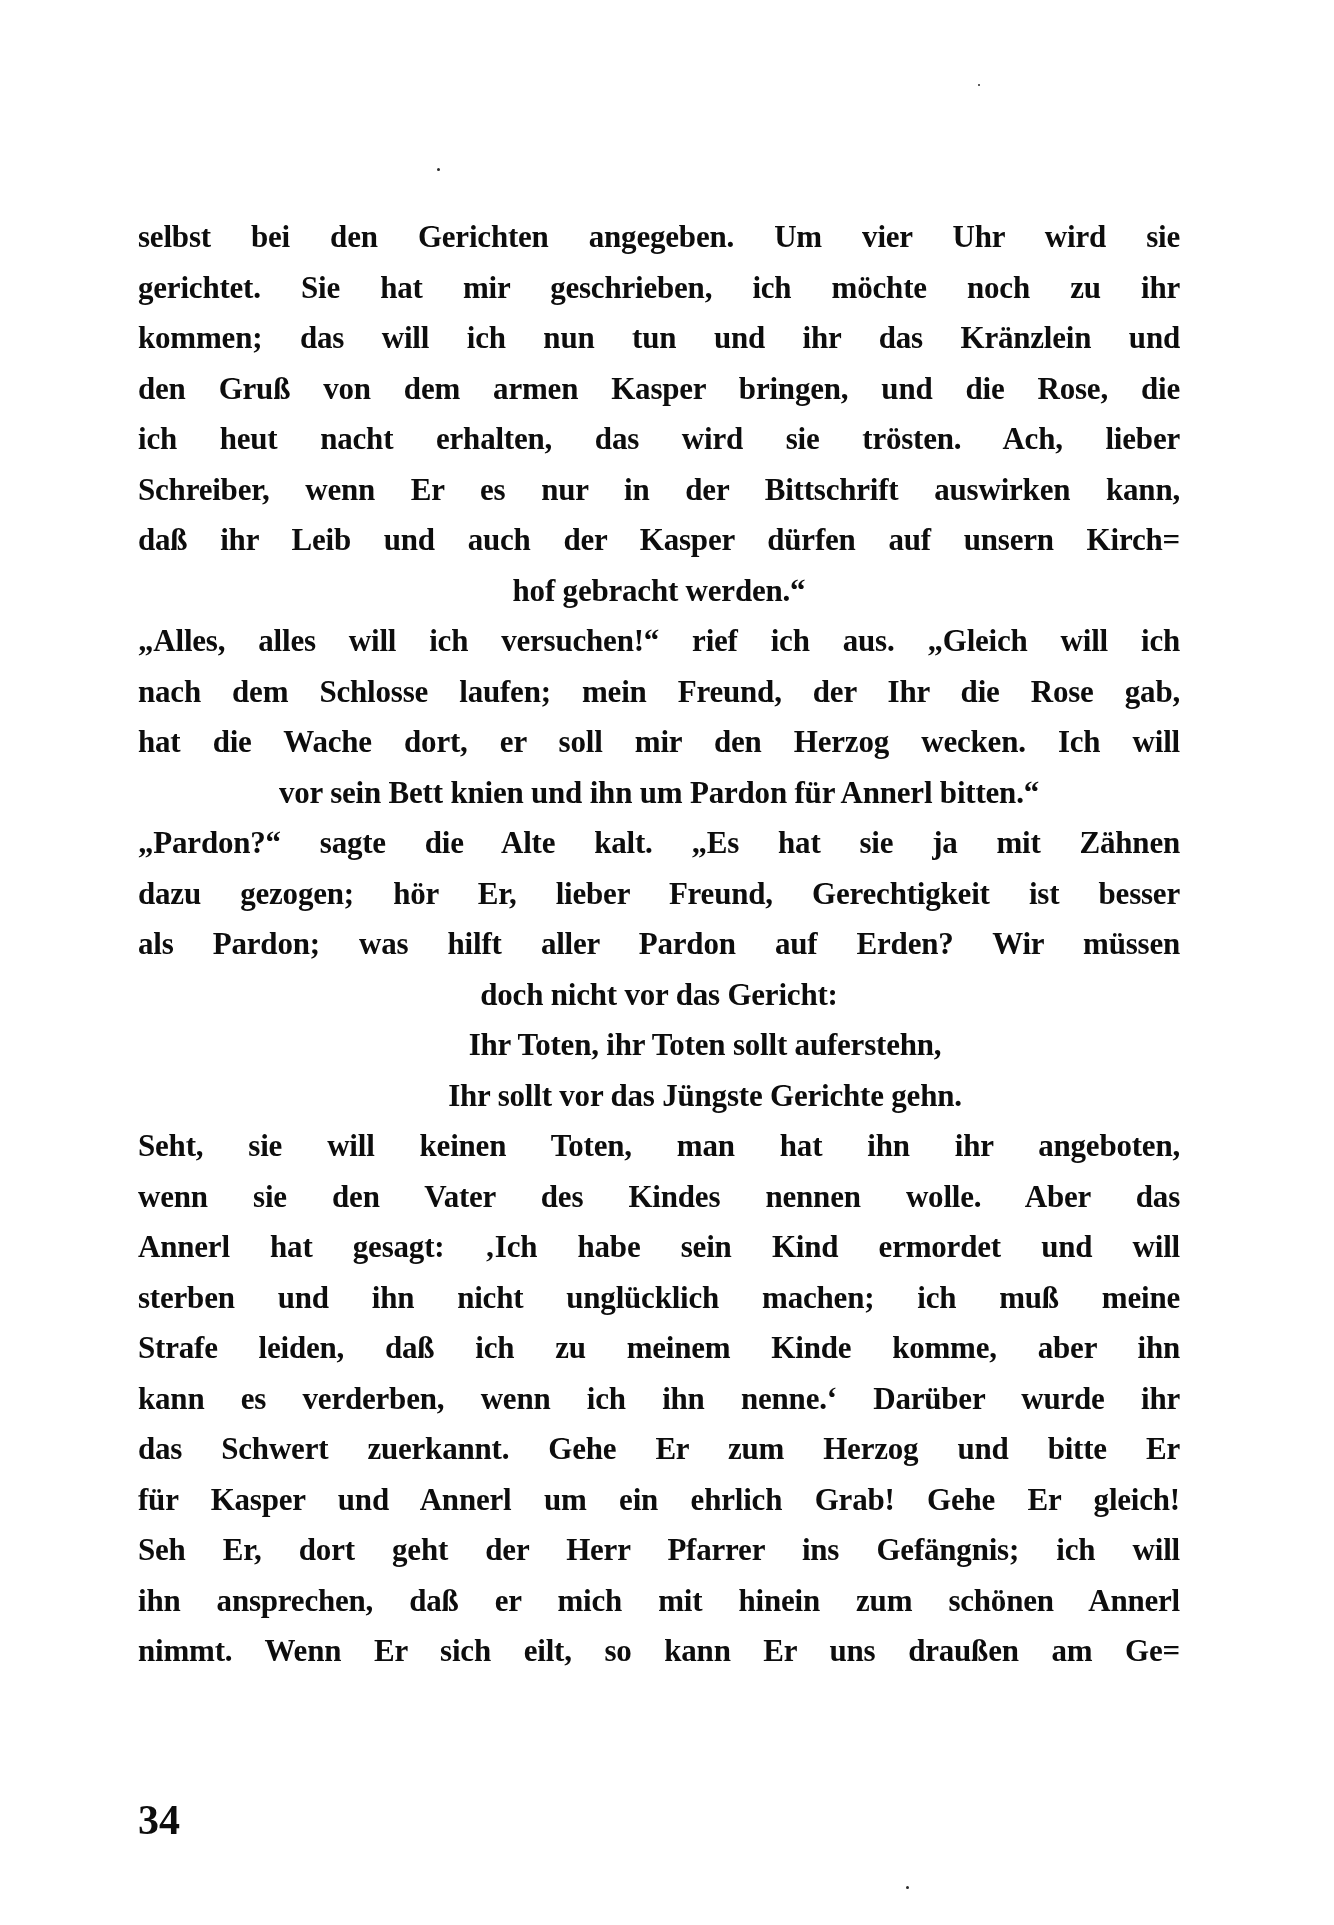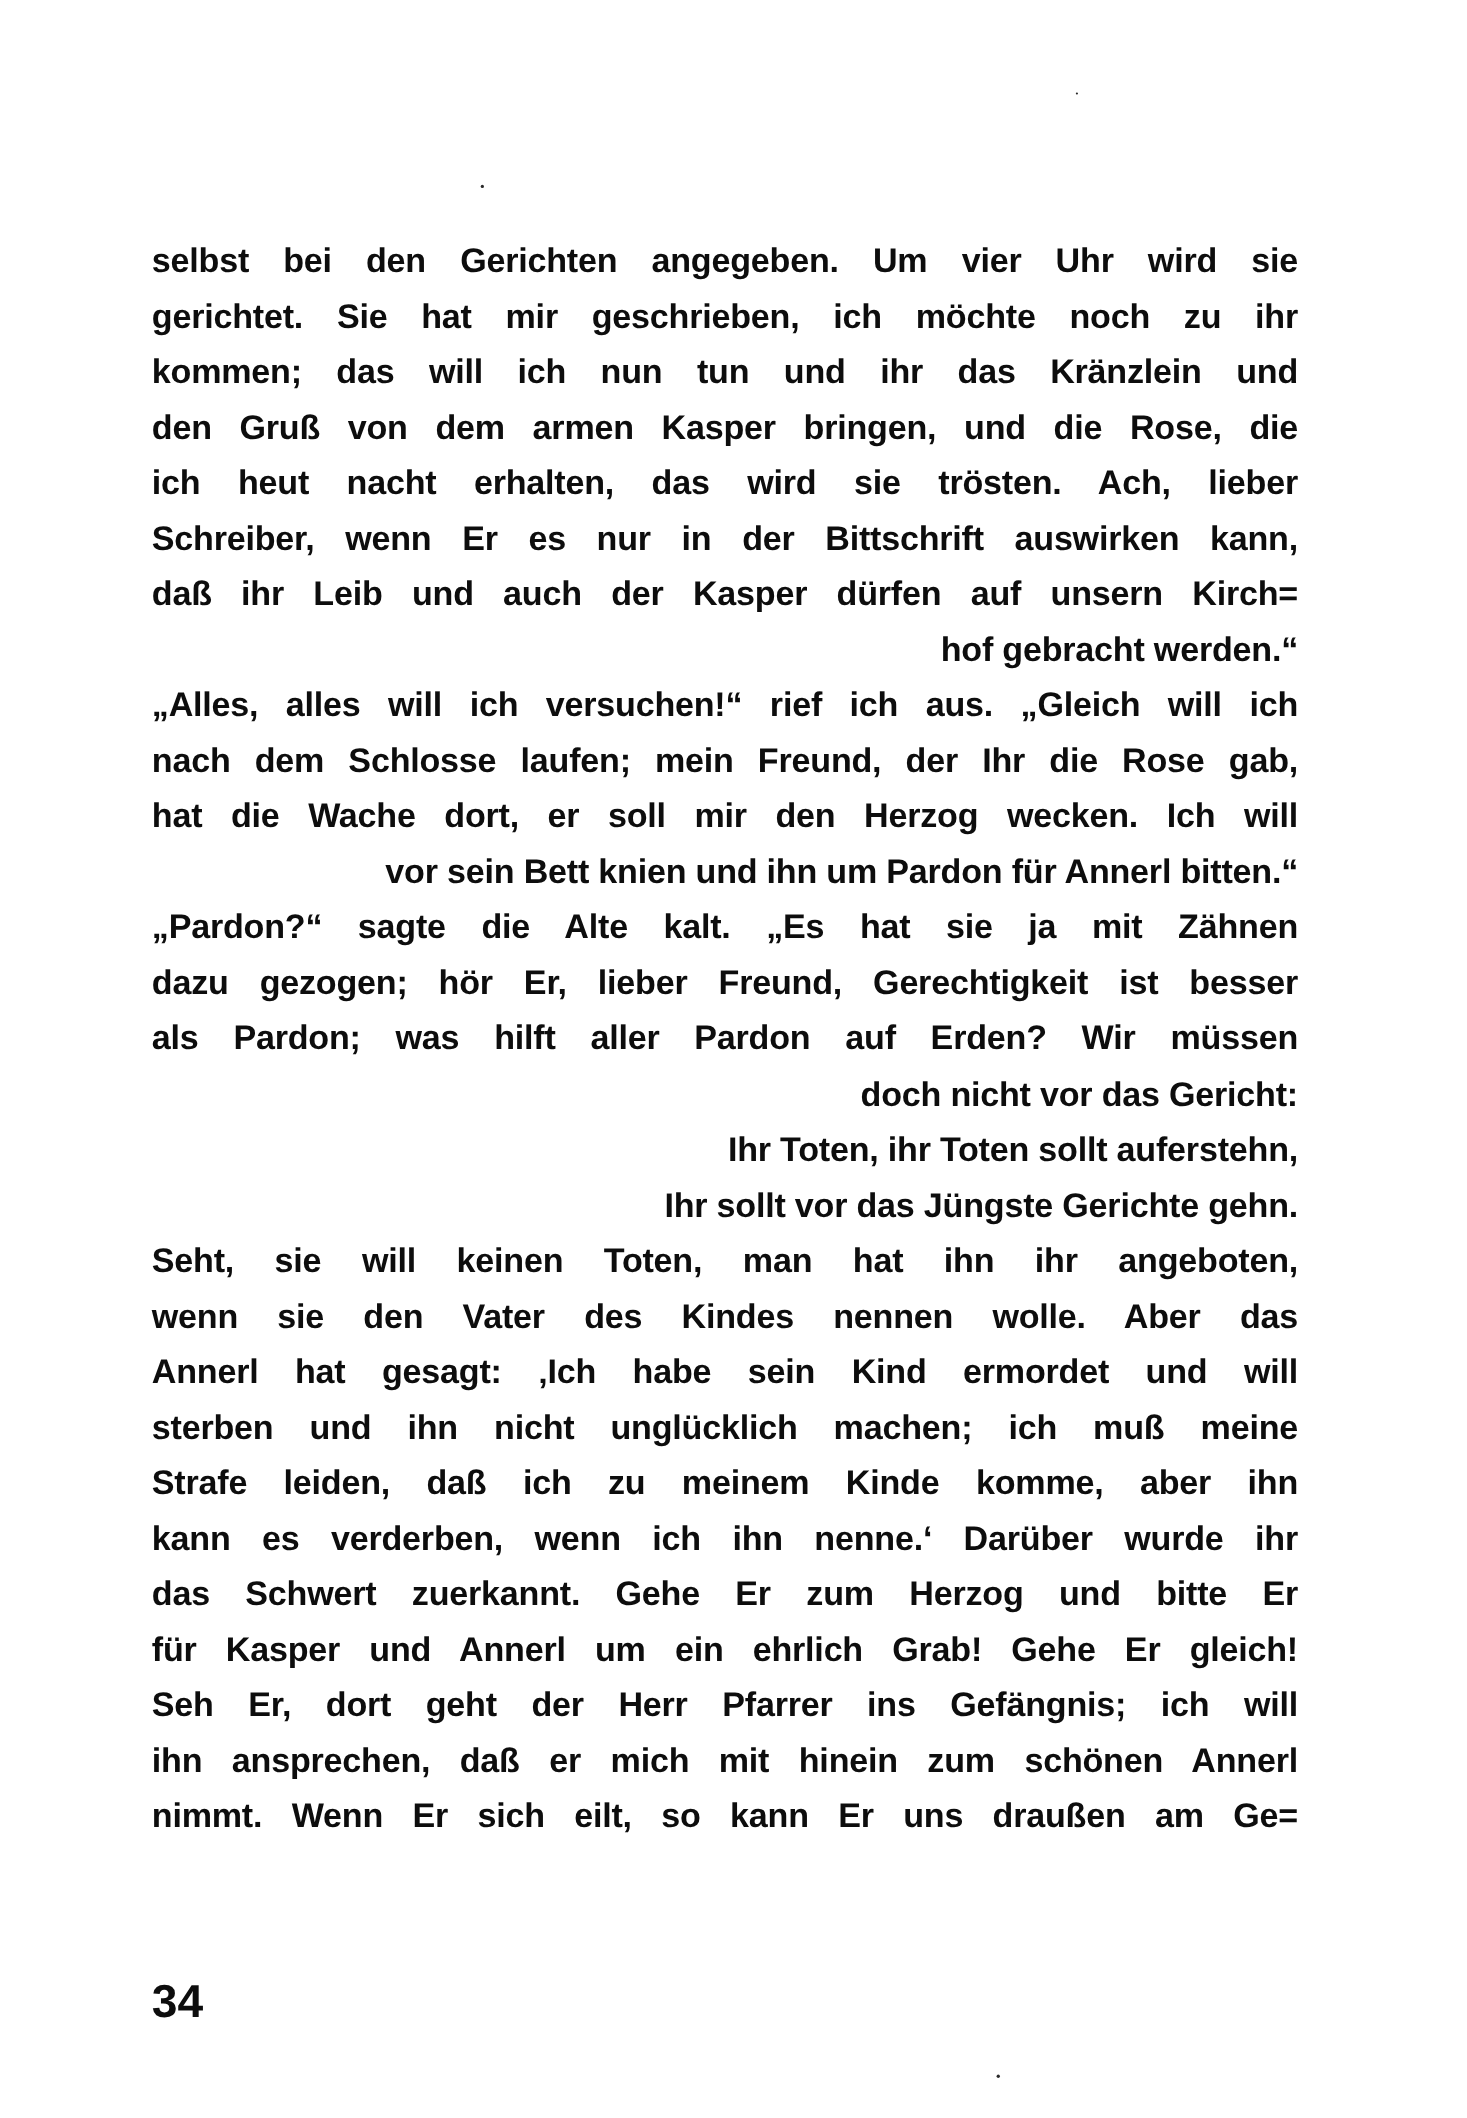--- a/index.html
+++ b/index.html
@@ -6,36 +6,36 @@
     margin: 0;
     padding: 0;
     background: #ffffff;
   }
   .page {
     position: relative;
     width: 1270px;
     height: 1925px;
     background: #ffffff;
     overflow: hidden;
-    font-family: Liberation Sans, sans-serif;
+    font-family: Liberation Serif, serif;
     color: #0d0d0d;
   }
   .text-block {
     position: absolute;
     left: 138px;
     top: 212px;
     width: 1042px;
   }
   .ln {
     font-size: 31px;
     font-weight: bold;
     line-height: 50.5px;
     letter-spacing: -0.2px;
     white-space: normal;
-    text-align: right;
+    text-align: center;
   }
   .ln.j {
     text-align: justify;
     text-align-last: justify;
   }
   .ln.verse {
     padding-left: 92px;
   }
   .page-number {
     position: absolute;

